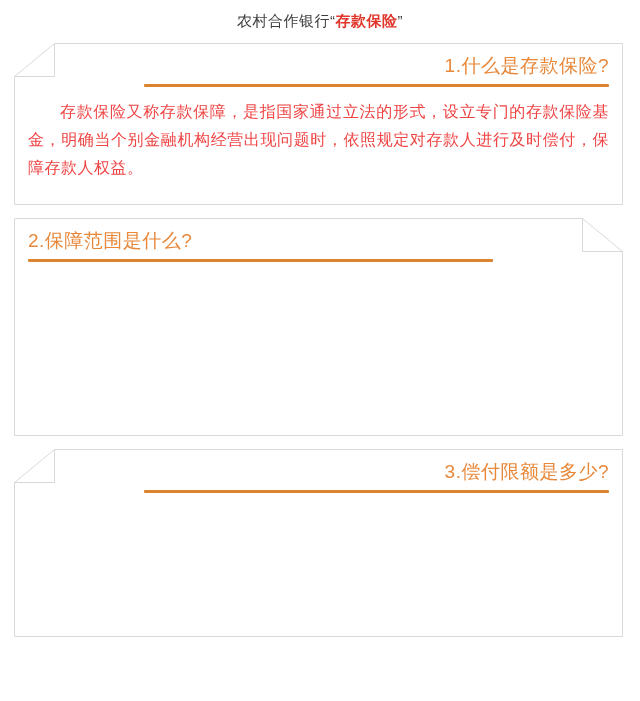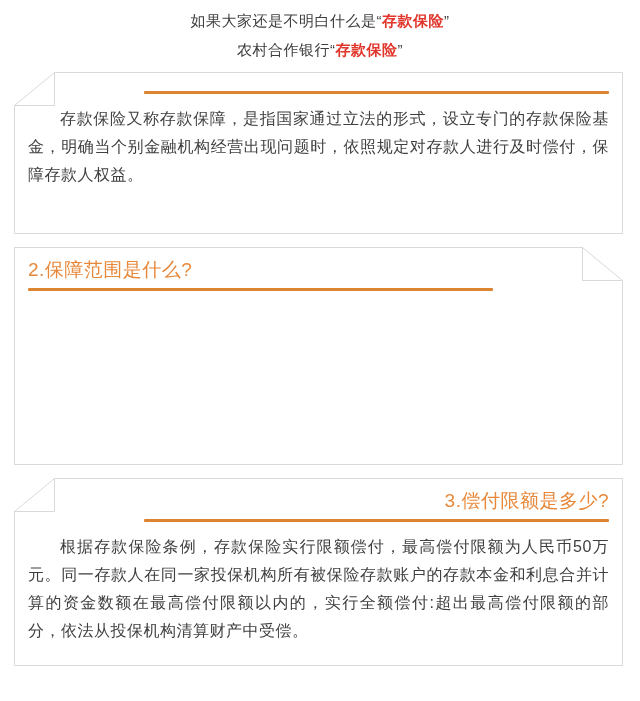--- a/index.html
+++ b/index.html
@@ -18,38 +18,38 @@
   .card-2{height:218px;}
   .card-3{height:216px;}
   .card-frame{position:absolute;left:0;top:0;display:block;}
   .card-content{position:relative;padding:12px 14px 0 14px;}
   .card-title{margin:0;font-size:19px;line-height:22px;font-weight:normal;color:#e8883b;letter-spacing:0.5px;}
   .t-right{text-align:right;}
   .t-left{text-align:left;}
   .title-underline{height:3px;width:80%;background:#dd8431;margin-top:7px;border-radius:1px;}
   .u-right{margin-left:auto;}
   .u-left{margin-right:auto;}
-  .card-body{margin:11px 0 0 0;font-size:16px;line-height:28px;color:#404040;
+  .card-body{margin:11px 0 0 0;font-size:16px;line-height:28px;color:#ef4444;
     text-align:justify;text-indent:2em;letter-spacing:0.5px;}
   .card-body + .card-body{margin-top:0;}
 </style>
 </head>
 <body>
 
 <div class="header">
-  <p class="hline"><span>如果大家还是不明白什么是“</span><span class="red">存款保险</span><span>”</span></p>
   <p class="hline"><span>农村合作银行“</span><span class="red">存款保险</span><span>”</span></p>
 </div>
 
 <div class="card card-1">
   <svg class="card-frame" width="609" height="162" viewBox="0 0 609 162" aria-hidden="true">
     <path d="M40.5 0.5 H608.5 V161.5 H0.5 V33.5 Z" fill="#ffffff" stroke="#d9d9d9" stroke-width="1"></path>
     <path d="M40.5 0.5 V33.5 H0.5" fill="none" stroke="#d9d9d9" stroke-width="1"></path>
   </svg>
   <div class="card-content">
+    <h2 class="card-title t-right">1.什么是存款保险?</h2>
     <div class="title-underline u-right"></div>
     <p class="card-body">存款保险又称存款保障，是指国家通过立法的形式，设立专门的存款保险基金，明确当个别金融机构经营出现问题时，依照规定对存款人进行及时偿付，保障存款人权益。</p>
   </div>
 </div>
 
 <div class="card card-2">
   <svg class="card-frame" width="609" height="218" viewBox="0 0 609 218" aria-hidden="true">
     <path d="M0.5 0.5 H568.5 L608.5 33.5 V217.5 H0.5 Z" fill="#ffffff" stroke="#d9d9d9" stroke-width="1"></path>
     <path d="M568.5 0.5 V33.5 H608.5" fill="none" stroke="#d9d9d9" stroke-width="1"></path>
   </svg>
@@ -60,15 +60,14 @@
 </div>
 
 <div class="card card-3">
   <svg class="card-frame" width="609" height="188" viewBox="0 0 609 188" aria-hidden="true">
     <path d="M40.5 0.5 H608.5 V187.5 H0.5 V33.5 Z" fill="#ffffff" stroke="#d9d9d9" stroke-width="1"></path>
     <path d="M40.5 0.5 V33.5 H0.5" fill="none" stroke="#d9d9d9" stroke-width="1"></path>
   </svg>
   <div class="card-content">
     <h2 class="card-title t-right">3.偿付限额是多少?</h2>
     <div class="title-underline u-right"></div>
-    <p class="card-body">根据存款保险条例，存款保险实行限额偿付，最高偿付限额为人民币50万元。同一存款人在同一家投保机构所有被保险存款账户的存款本金和利息合并计算的资金数额在最高偿付限额以内的，实行全额偿付:超出最高偿付限额的部分，依法从投保机构清算财产中受偿。</p>
   </div>
 </div>
 
 </body></html>

